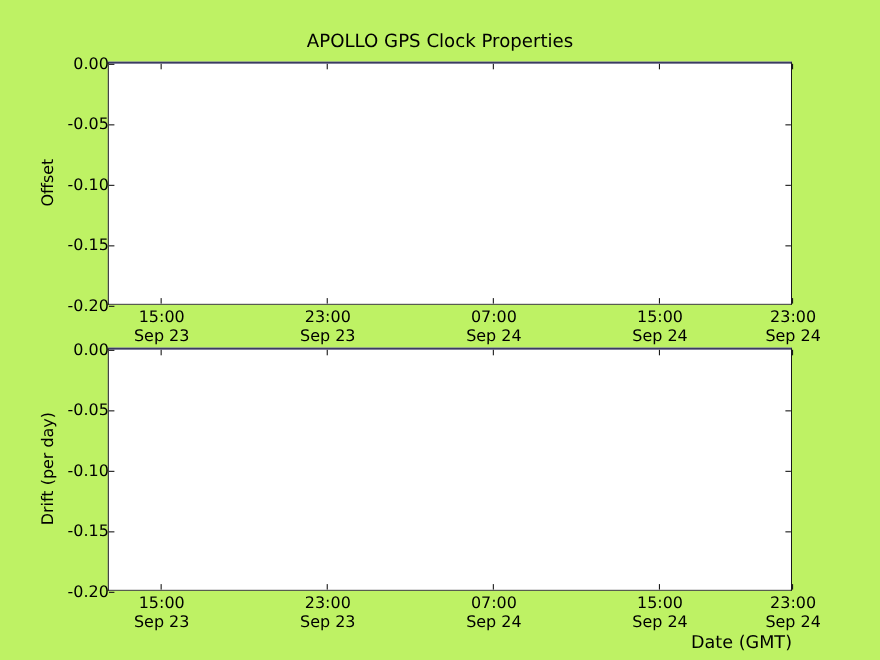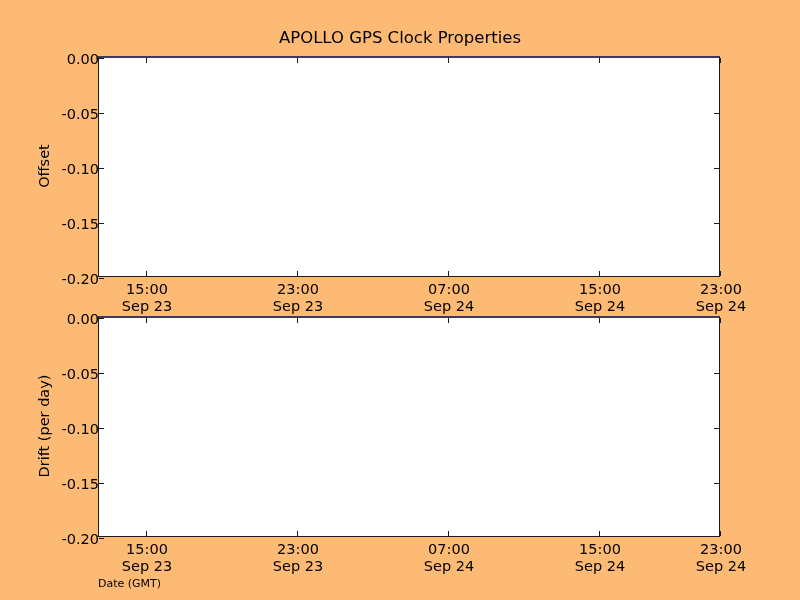--- a/index.html
+++ b/index.html
@@ -11,21 +11,21 @@
     width: 800px;
     height: 600px;
     font-family: "DejaVu Sans", sans-serif;
     color: #000000;
     overflow: hidden;
   }
   #figure {
     position: relative;
     width: 800px;
     height: 600px;
-    background: #fdba74;
+    background: #bef264;
   }
 
   
   .fig-title {
     position: absolute;
     left: 0;
     top: 28px;
     width: 800px;
     text-align: center;
     font-size: 16.5px;
@@ -122,22 +122,22 @@
     line-height: 16px;
     white-space: nowrap;
     color: #000000;
   }
 
   .axis-name-x {
     position: absolute;
     left: 98px;
     width: 622px;
     top: 575px;
-    text-align: left;
-    font-size: 11px;
+    text-align: right;
+    font-size: 16px;
     line-height: 17px;
     color: #000000;
     white-space: nowrap;
   }
 </style>
 </head>
 <body>
 
 <div id="figure">
 

